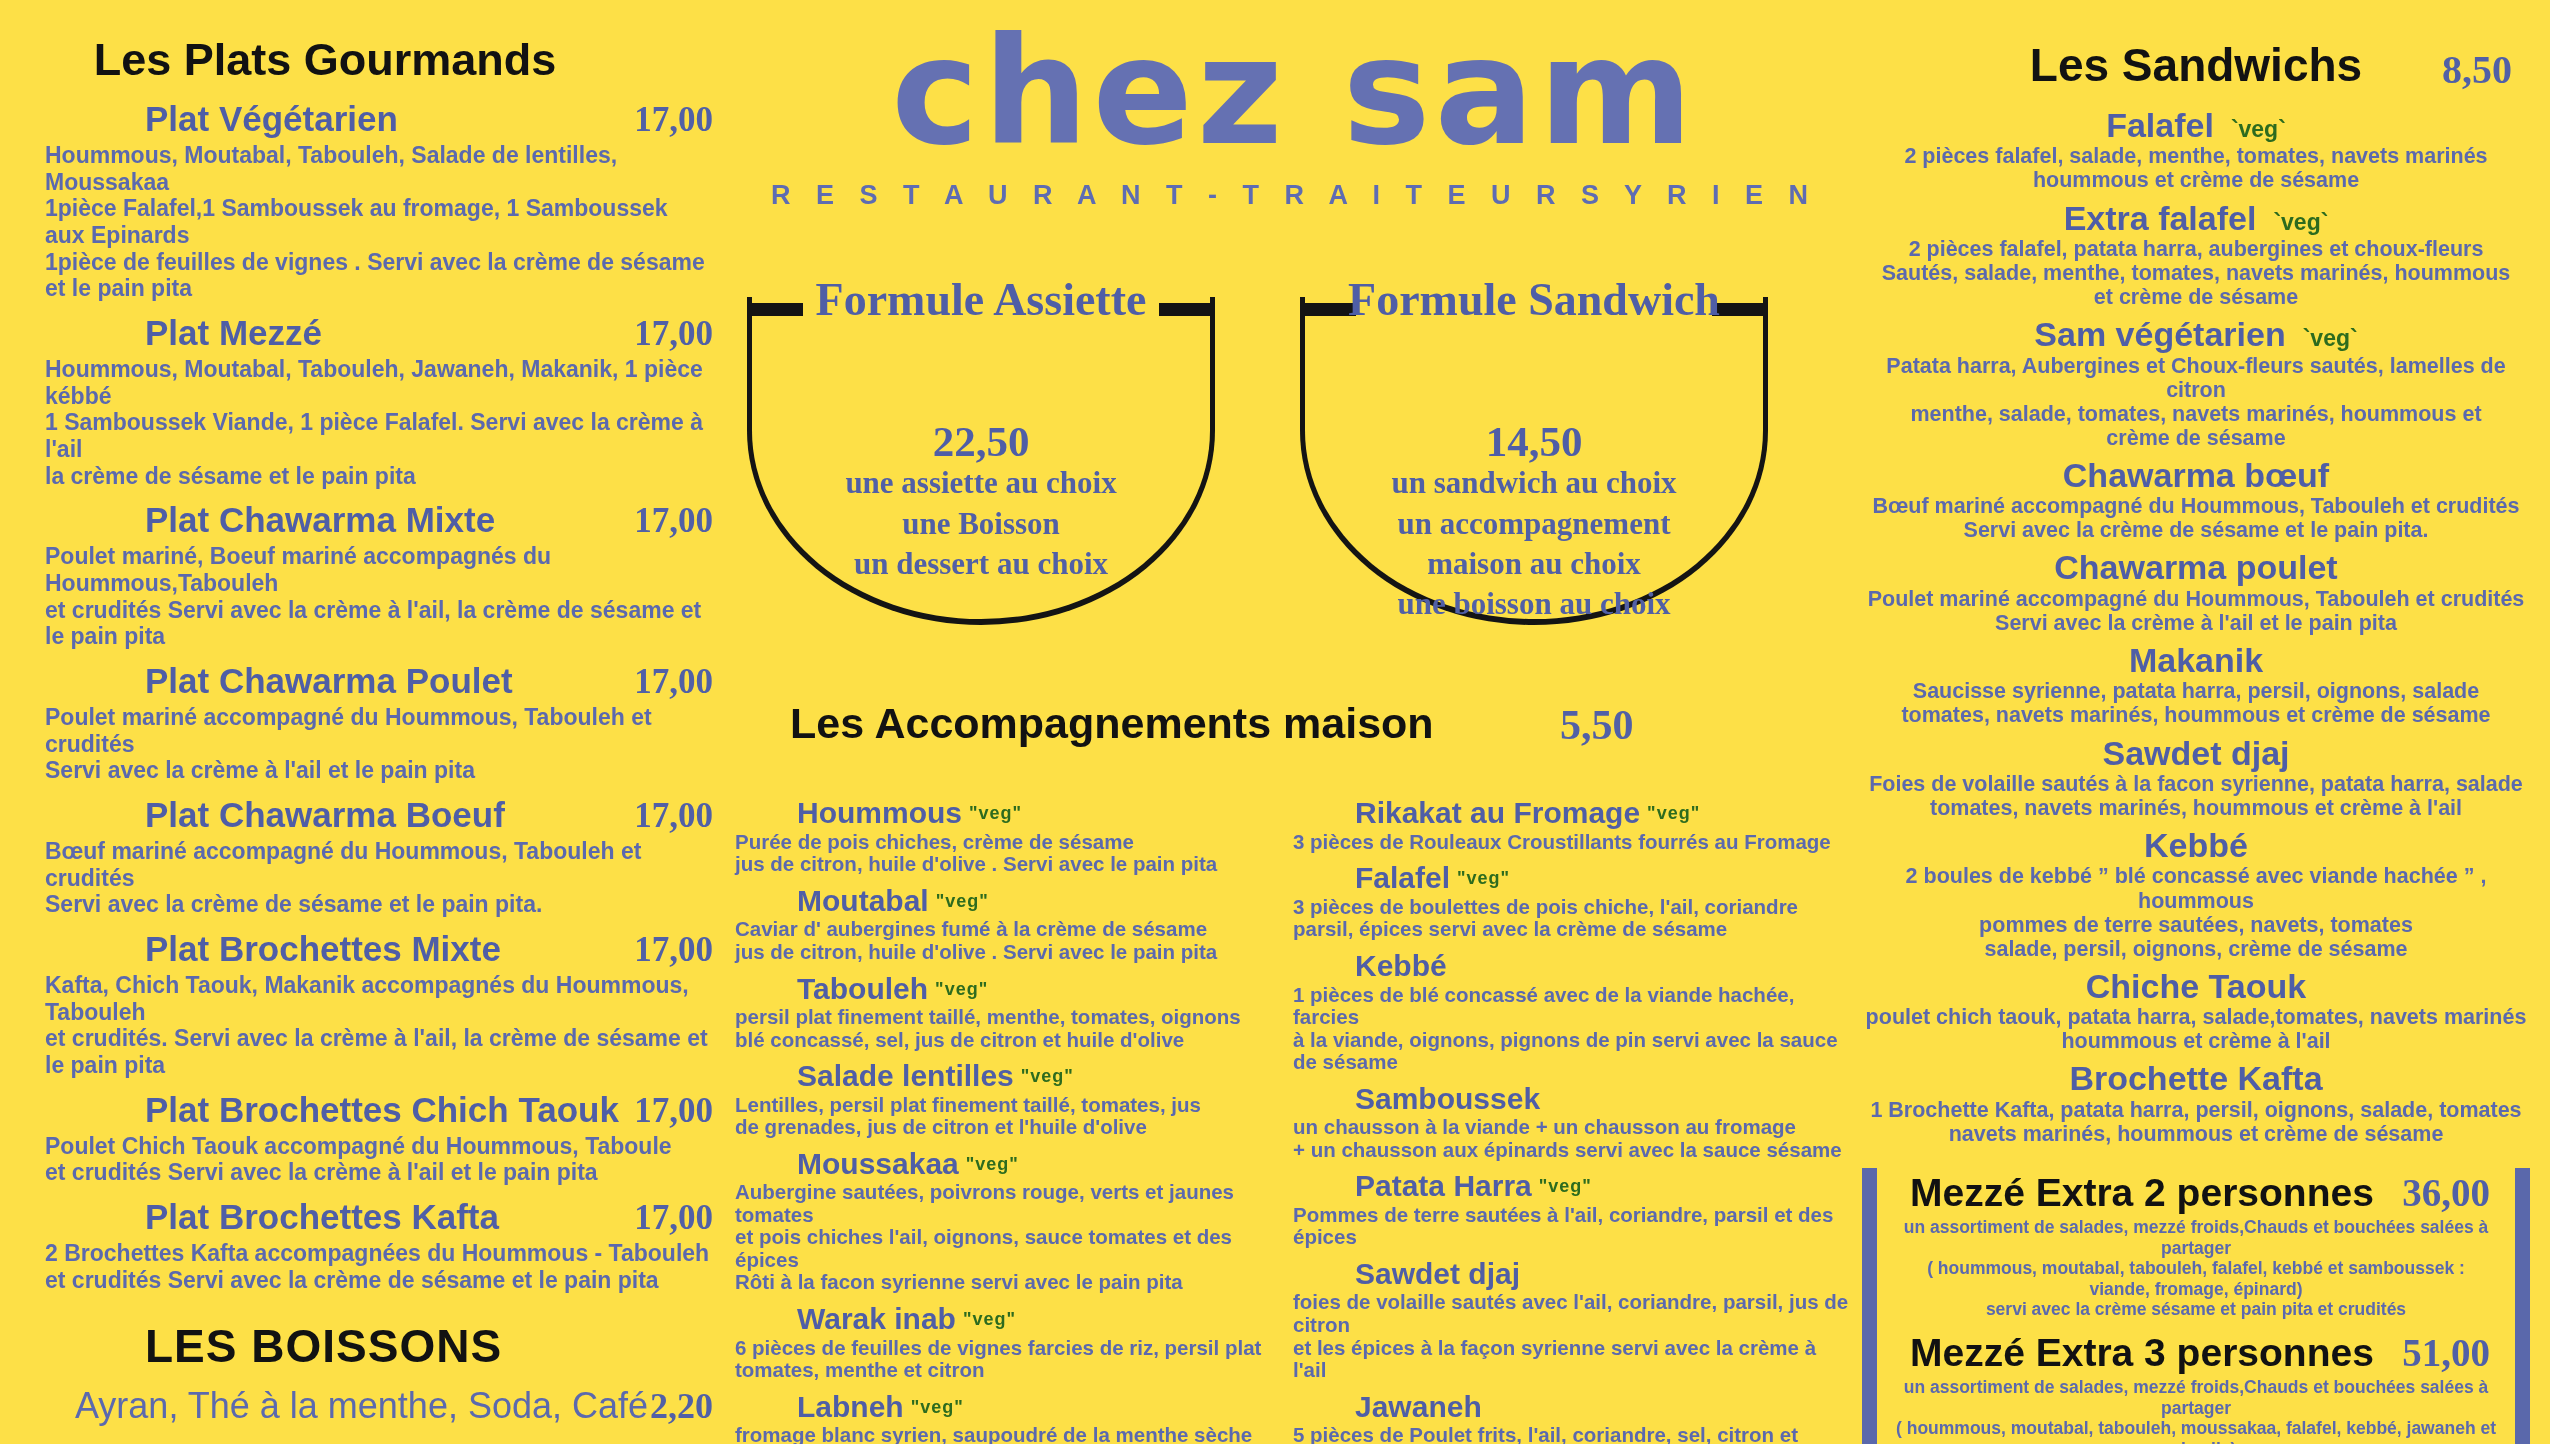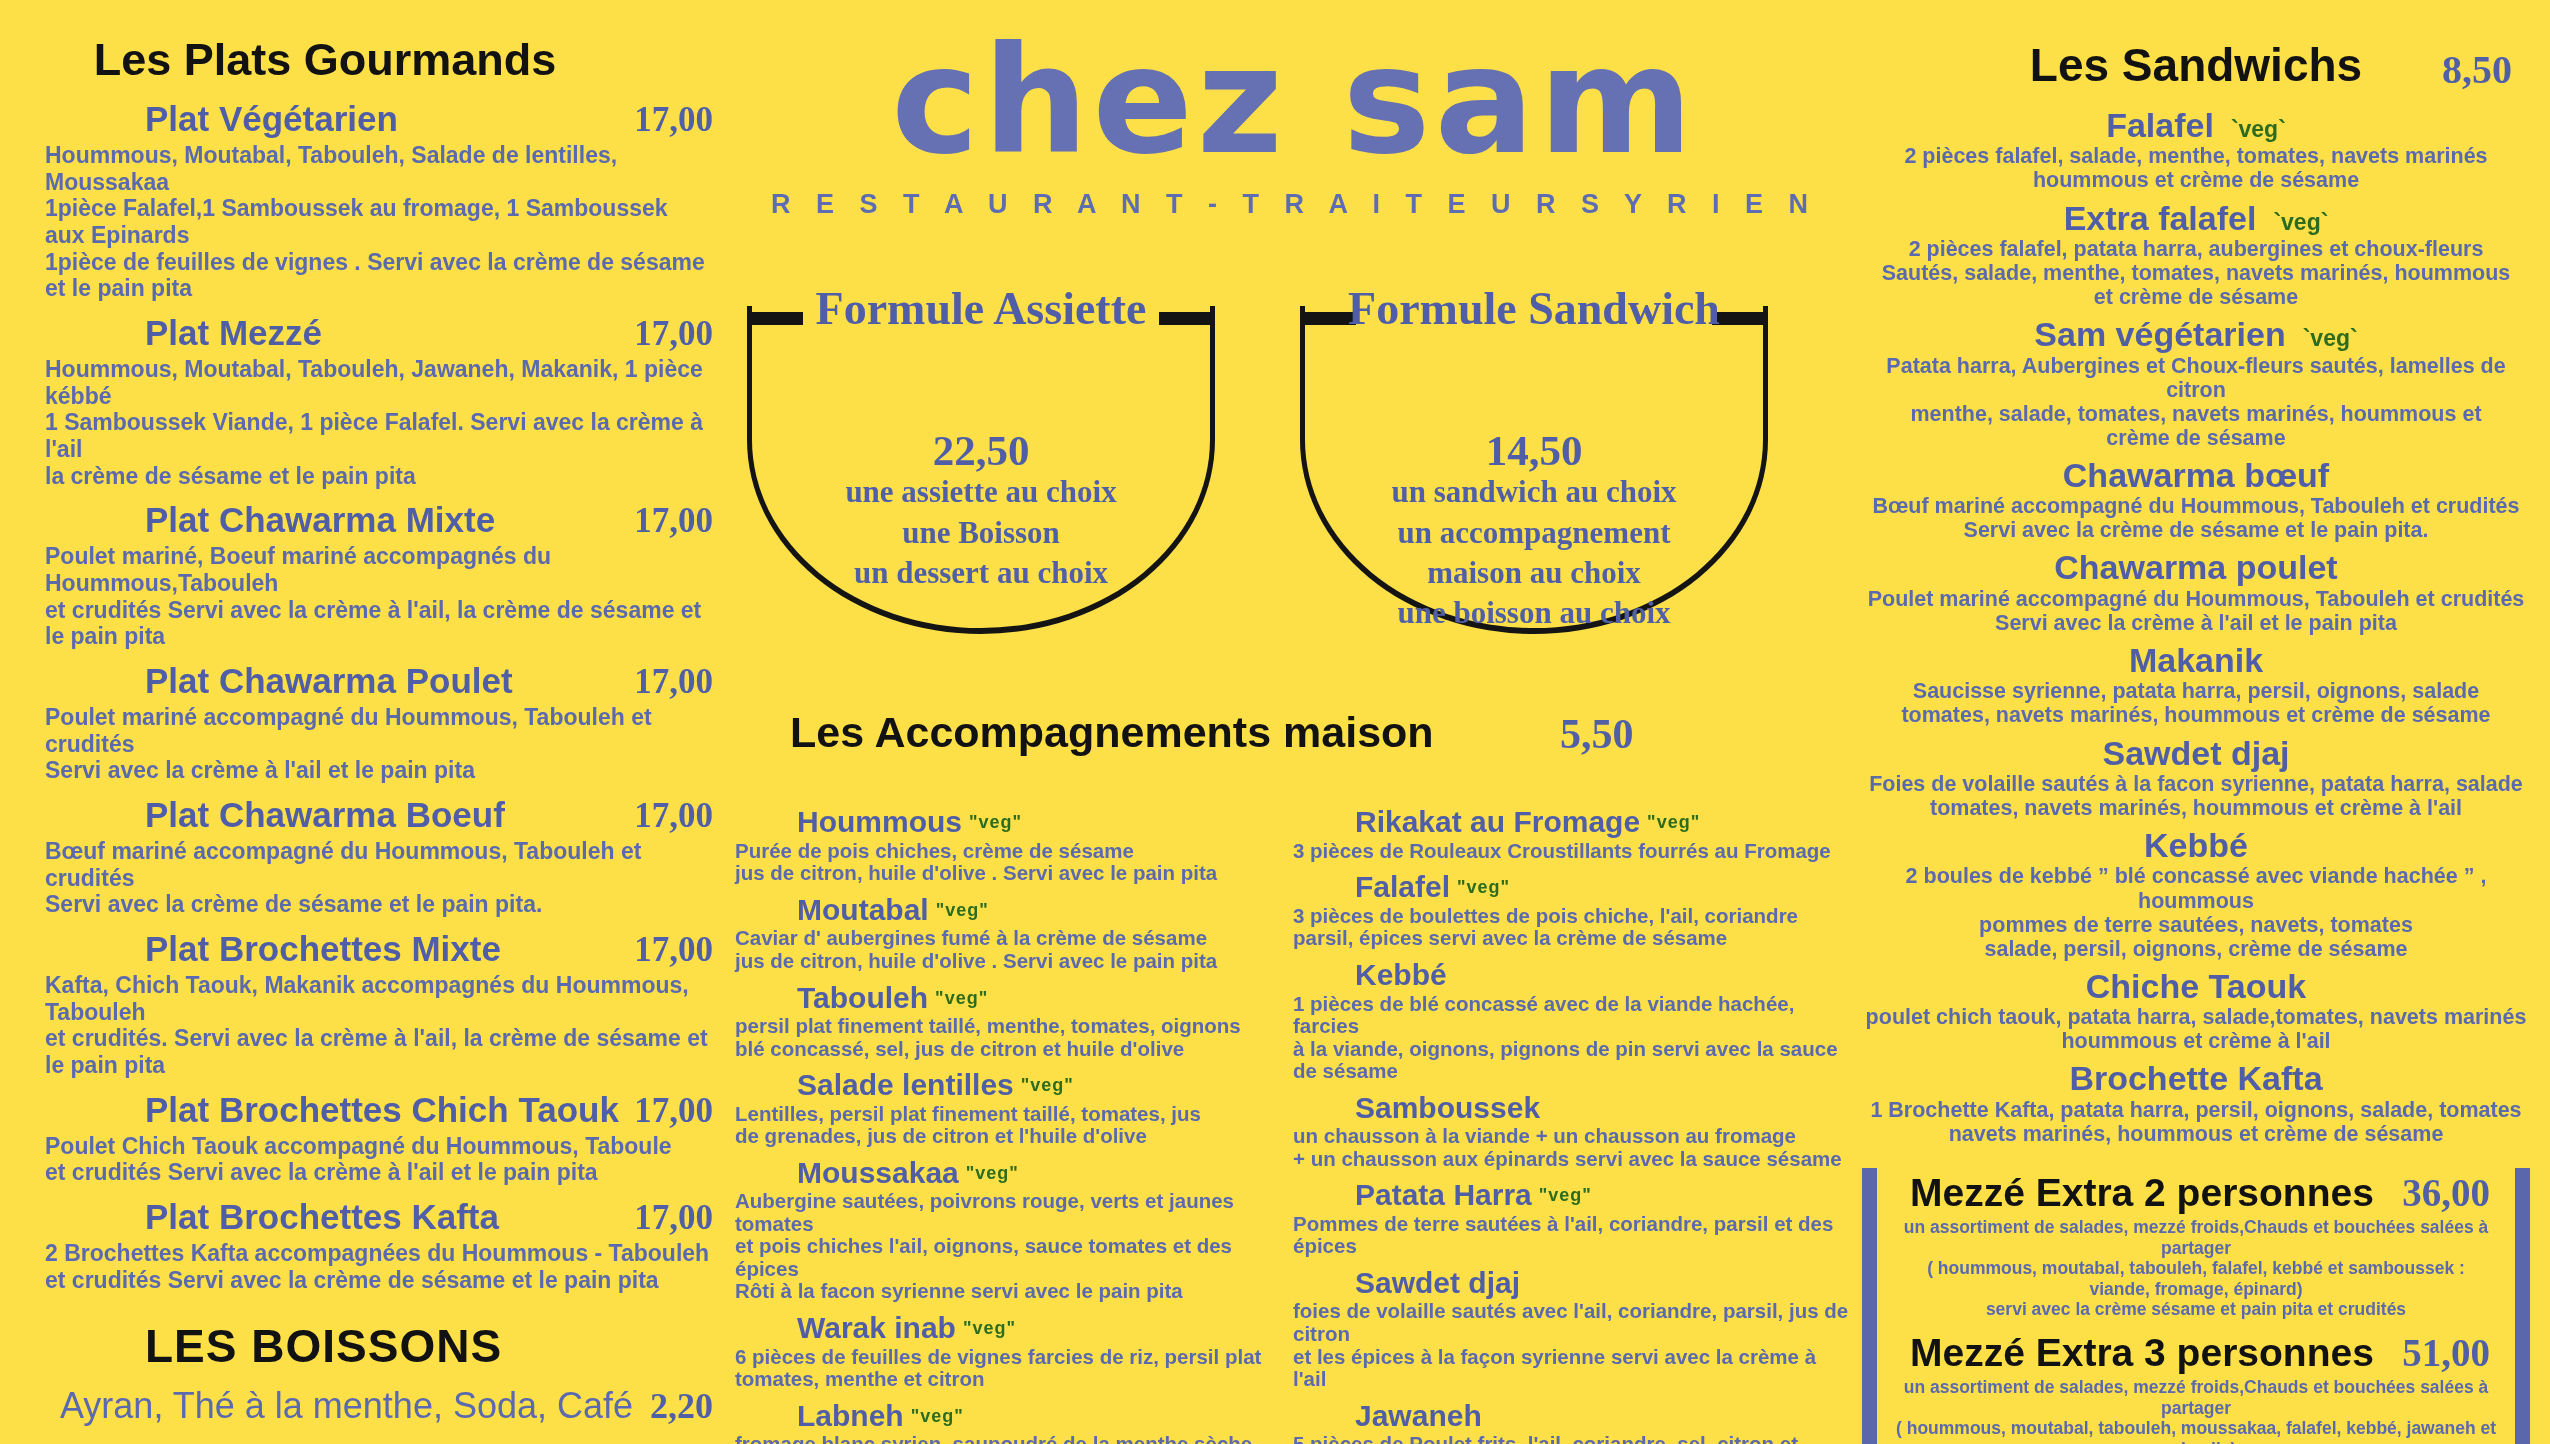--- a/index.html
+++ b/index.html
@@ -12,27 +12,27 @@
   .pre{white-space:pre-line;}
 
   
   .col-left{position:absolute;left:45px;top:34px;width:668px;}
   .plats-title{font-size:45px;width:560px;text-align:center;margin:0 0 14px;}
   .plat-head{display:flex;justify-content:space-between;align-items:baseline;margin-left:100px;}
   .plat-name{font-size:35px;font-weight:bold;color:#4f5ea6;line-height:1.1;}
   .plat-price{font-size:35px;}
   .plat-desc{font-size:23px;font-weight:bold;line-height:1.16;margin:2px 0 12px;}
   .boissons-title{font-size:46px;margin:26px 0 12px 100px;letter-spacing:1px;}
-  .boissons-line{display:flex;justify-content:space-between;font-size:36px;color:#5b69ae;margin-left:15px;}
+  .boissons-line{display:flex;justify-content:space-between;font-size:36px;color:#5b69ae;margin-left:30px;}
   .boissons-items{font-weight:normal;}
 
   
   .col-center{position:absolute;left:735px;top:14px;width:1118px;}
   .logo{font-family:"DejaVu Sans",sans-serif;font-weight:bold;font-size:148px;line-height:1.05;
-        color:#6571b2;text-align:center;letter-spacing:4px;margin:10px;}
+        color:#6571b2;text-align:center;letter-spacing:4px;margin:1px;}
   .logo-sub{text-align:center;font-weight:bold;font-size:27px;letter-spacing:9px;color:#5e6cb2;margin-top:10px;}
   .formules{display:flex;justify-content:space-between;padding:0 85px 0 12px;margin-top:62px;}
   .formule{position:relative;width:468px;height:352px;}
   .formule-outline{position:absolute;left:0;right:0;top:24px;bottom:0;
         border-left:5px solid #141414;border-right:5px solid #141414;border-bottom:6px solid #141414;
         border-bottom-left-radius:235px 195px;border-bottom-right-radius:235px 195px;}
   .stub{position:absolute;top:30px;width:52px;height:13px;background:#141414;}
   .stub-l{left:4px;} .stub-r{right:4px;}
   .formule-title{position:absolute;top:0;width:100%;text-align:center;
         font-family:"Liberation Serif",serif;font-weight:bold;font-size:46px;color:#4f5ea6;}

